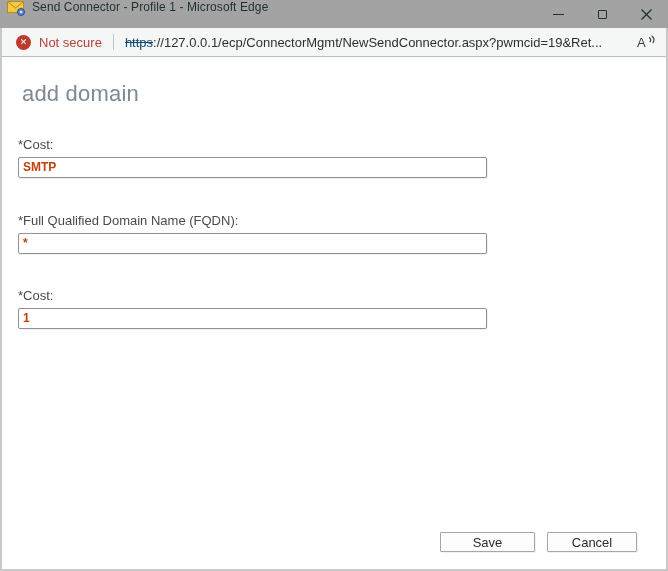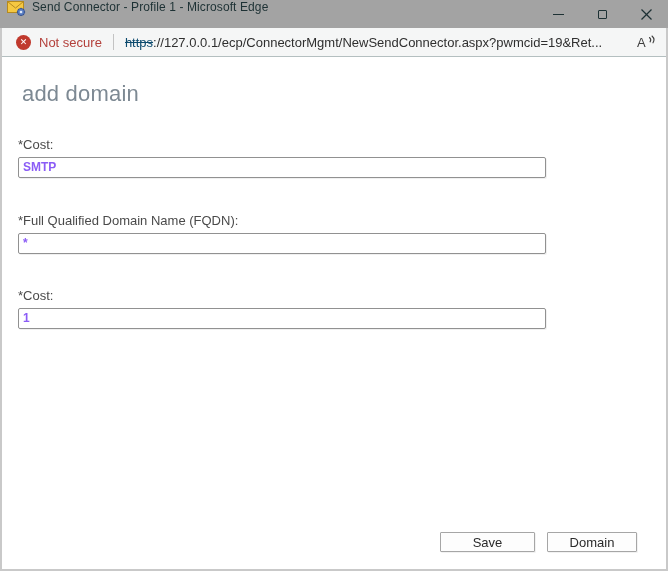--- a/index.html
+++ b/index.html
@@ -84,26 +84,26 @@
   .page-heading {
     position: absolute; left: 20px; top: 24px;
     font-size: 22px; font-weight: 300; color: #7d8993;
     letter-spacing: 0.2px;
   }
   .field-label {
     position: absolute; left: 16px;
     font-size: 13px; color: #4a4a4a; white-space: nowrap;
   }
   .field-input {
-    position: absolute; left: 16px; width: 528px; height: 21px;
+    position: absolute; left: 16px; width: 469px; height: 21px;
     border: 1px solid #919191; border-radius: 2px;
     background: #fff;
     padding: 1px 4px 2px 4px;
     font-family: "Liberation Sans", "DejaVu Sans", sans-serif;
-    font-size: 12px; font-weight: bold; color: #8b5cf6;
+    font-size: 12px; font-weight: bold; color: #c2410c;
     box-shadow: 1px 1px 0 rgba(0,0,0,0.06);
     outline: none;
   }
   .lbl-type { top: 80px; }
   .inp-type { top: 100px; }
   .lbl-fqdn { top: 156px; }
   .inp-fqdn { top: 176px; }
   .lbl-cost { top: 231px; }
   .inp-cost { top: 251px; }
 
@@ -169,17 +169,17 @@
       <label class="field-label lbl-type">*Cost:</label>
       <input class="field-input inp-type" type="text" value="SMTP" style="">
 
       <label class="field-label lbl-fqdn">*Full Qualified Domain Name (FQDN):</label>
       <input class="field-input inp-fqdn" type="text" value="*" style="">
 
       <label class="field-label lbl-cost">*Cost:</label>
       <input class="field-input inp-cost" type="text" value="1" style="">
 
       <button class="btn btn-save">Save</button>
-      <button class="btn btn-cancel">Domain</button>
+      <button class="btn btn-cancel">Cancel</button>
     </div>
 
   </div>
 </div>
 
 </body></html>

